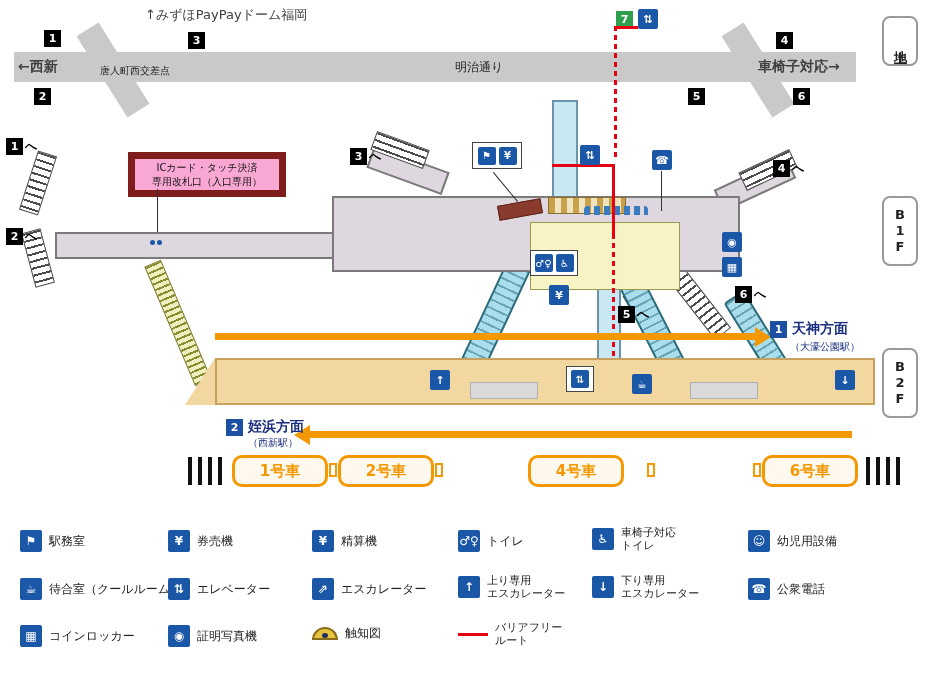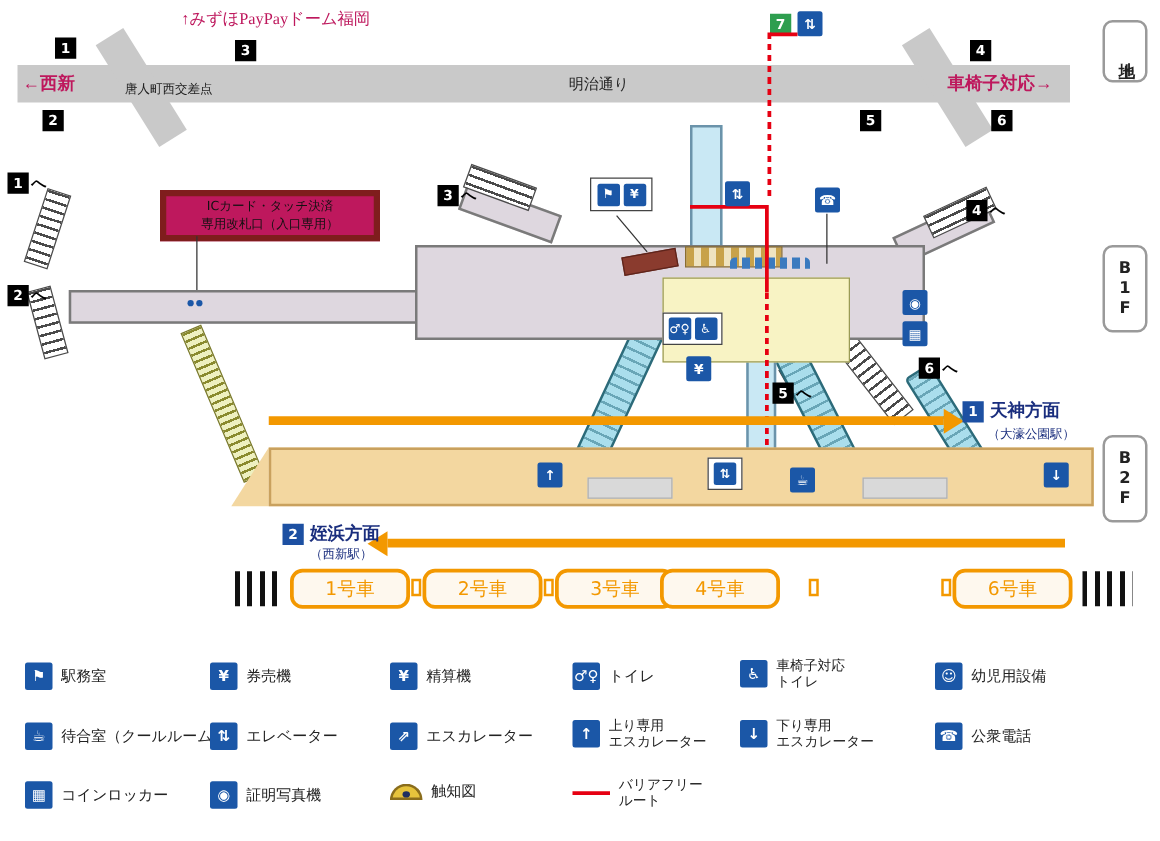--- a/index.html
+++ b/index.html
@@ -1,58 +1,58 @@
 <!DOCTYPE html>
 <html><head>
 <meta charset="utf-8">
 <style>
   html,body{margin:0;padding:0;background:#fff;font-family:"DejaVu Sans","Liberation Sans",sans-serif;}
   .stage{position:relative;width:928px;height:673px;background:#fff;overflow:hidden;}
   .abs{position:absolute;}
   .road{background:#c9c9c9;}
   .road-label{font-size:12px;color:#222;}
-  .station-name{font-size:14px;font-weight:bold;color:#be185d;font-family:Liberation Serif, serif;}
+  .station-name{font-size:14px;font-weight:bold;color:#404040;}
   .small-label{font-size:10px;color:#222;}
   .badge{width:17px;height:17px;background:#000;color:#fff;font-size:11px;font-weight:bold;
          display:flex;align-items:center;justify-content:center;}
   .badge-green{background:#2e9e4f;}
   .badge-blue{background:#1d50a2;}
   .exit-link{display:flex;align-items:center;gap:2px;font-weight:bold;font-size:12px;color:#000;}
   .level-tab{border:2px solid #9a9a9a;border-radius:8px;background:#fff;color:#222;
              writing-mode:vertical-rl;text-orientation:upright;font-weight:bold;font-size:13px;
              display:flex;align-items:center;justify-content:center;letter-spacing:1px;}
   .floor{background:#ded7df;border:2px solid #7a7a7a;box-sizing:border-box;}
   .paid-area{background:#f8f3c4;border:1.5px solid #9a9a55;box-sizing:border-box;}
   .hatch{background:repeating-linear-gradient(180deg,#4a4a4a 0 2px,#fff 2px 7px);border:1px solid #4a4a4a;box-sizing:border-box;}
   .hatch-green{background:repeating-linear-gradient(180deg,#8a8a2e 0 2px,#eef0c0 2px 6px);border:1px solid #7a7a2a;box-sizing:border-box;}
   .esc{background:#aadeec repeating-linear-gradient(180deg,rgba(40,110,130,.5) 0 2px,transparent 2px 8px);
        border:2px solid #2c6b7a;border-radius:4px;box-sizing:border-box;}
   .shaft{background:#c9e8f4;border:2px solid #6b93aa;box-sizing:border-box;}
-  .note{background:#be185d;border:5px solid #7f1d1d;font-size:10px;line-height:1.35;text-align:center;padding:2px 13px;color:#111;}
+  .note{background:#f9a8d4;border:7px solid #7f1d1d;font-size:10px;line-height:1.35;text-align:center;padding:2px 2px;color:#111;}
   .leader{background:#333;}
   .route-solid{background:#e60012;}
   .route-dot-v{background:repeating-linear-gradient(180deg,#e60012 0 5px,transparent 5px 9px);}
   .map-icon{width:20px;height:20px;background:#1b57a7;color:#fff;font-size:11px;font-weight:bold;
             display:flex;align-items:center;justify-content:center;border-radius:2px;box-sizing:border-box;}
   .map-icon.sm{width:18px;height:18px;font-size:10px;}
   .icon-box{background:#fff;border:1px solid #444;display:flex;gap:3px;align-items:center;justify-content:center;box-sizing:border-box;}
   .gates-tan{background:repeating-linear-gradient(90deg,#c8a24a 0 6px,#efe3c0 6px 12px);border:1px solid #8a6d2f;box-sizing:border-box;}
   .gate-ic{background:#8a3b2e;border:1px solid #5d241b;box-sizing:border-box;}
   .gate-arcs{background:repeating-linear-gradient(90deg,#3a7abf 0 6px,transparent 6px 10px);border-radius:4px 4px 0 0;}
   .dot{width:5px;height:5px;border-radius:50%;background:#1b57a7;}
   .platform{background:#f3d7a0;border:2px solid #c9a15e;box-sizing:border-box;}
   .plat-tri{width:0;height:0;border-bottom:47px solid #f3d7a0;border-left:30px solid transparent;}
   .gray-box{background:#d9d9d9;border:1px solid #b0b0b0;box-sizing:border-box;}
   .arrow-body{background:#f39800;}
   .tri-r{width:0;height:0;border-top:10px solid transparent;border-bottom:10px solid transparent;border-left:16px solid #f39800;}
   .tri-l{width:0;height:0;border-top:10px solid transparent;border-bottom:10px solid transparent;border-right:16px solid #f39800;}
   .dir{display:flex;align-items:center;gap:5px;}
   .dirname{font-weight:bold;color:#1a2e7e;font-size:14px;}
   .dirsub{font-size:10px;color:#1a2e7e;}
-  .car{border:3px solid #f39800;border-radius:10px;background:#fef8ee;color:#f39800;font-weight:normal;font-size:15px;
+  .car{border:3px solid #f39800;border-radius:10px;background:#fef8ee;color:#f39800;font-weight:bold;font-size:15px;
        display:flex;align-items:center;justify-content:center;box-sizing:border-box;}
   .coupler{border:2px solid #f39800;background:#fff;box-sizing:border-box;}
   .track{background:repeating-linear-gradient(90deg,#111 0 4px,transparent 4px 10px);}
   .legend-item{display:flex;align-items:center;gap:7px;font-size:12px;color:#222;}
   .legend-icon{width:22px;height:22px;background:#1b57a7;color:#fff;font-size:12px;font-weight:bold;
                display:flex;align-items:center;justify-content:center;border-radius:2px;flex:0 0 auto;}
   .legend-two{display:flex;flex-direction:column;font-size:11px;line-height:1.2;}
   .tactile{width:26px;height:13px;background:#e6c33c;border:2px solid #8a6d1c;border-radius:13px 13px 0 0;
            box-sizing:border-box;position:relative;flex:0 0 auto;}
   .tactile::after{content:"";position:absolute;left:8px;top:4px;width:6px;height:5px;border-radius:50%;background:#203060;}
@@ -195,21 +195,20 @@
   <div class="abs map-icon" style="left:632px;top:374px;">☕</div>
   <div class="abs map-icon" style="left:835px;top:370px;">↓</div>
 
   <div class="abs track" style="left:188px;top:457px;width:40px;height:28px;"></div>
   <div class="abs track" style="left:866px;top:457px;width:40px;height:28px;"></div>
 
   <div class="abs car" style="left:232px;top:455px;width:96px;height:32px;">1号車</div>
   <div class="abs coupler" style="left:329px;top:463px;width:8px;height:14px;"></div>
   <div class="abs car" style="left:338px;top:455px;width:96px;height:32px;">2号車</div>
   <div class="abs coupler" style="left:435px;top:463px;width:8px;height:14px;"></div>
-  <div class="abs car" style="left:444px;top:455px;width:96px;height:32px;">3号車</div>
   <div class="abs coupler" style="left:541px;top:463px;width:8px;height:14px;"></div>
   <div class="abs car" style="left:528px;top:455px;width:96px;height:32px;">4号車</div>
   <div class="abs coupler" style="left:647px;top:463px;width:8px;height:14px;"></div>
   <div class="abs coupler" style="left:753px;top:463px;width:8px;height:14px;"></div>
   <div class="abs car" style="left:762px;top:455px;width:96px;height:32px;">6号車</div>
 
   <div class="abs legend-item" style="left:20px;top:530px;">
     <span class="legend-icon">⚑</span>
     <span>駅務室</span>
   </div>

